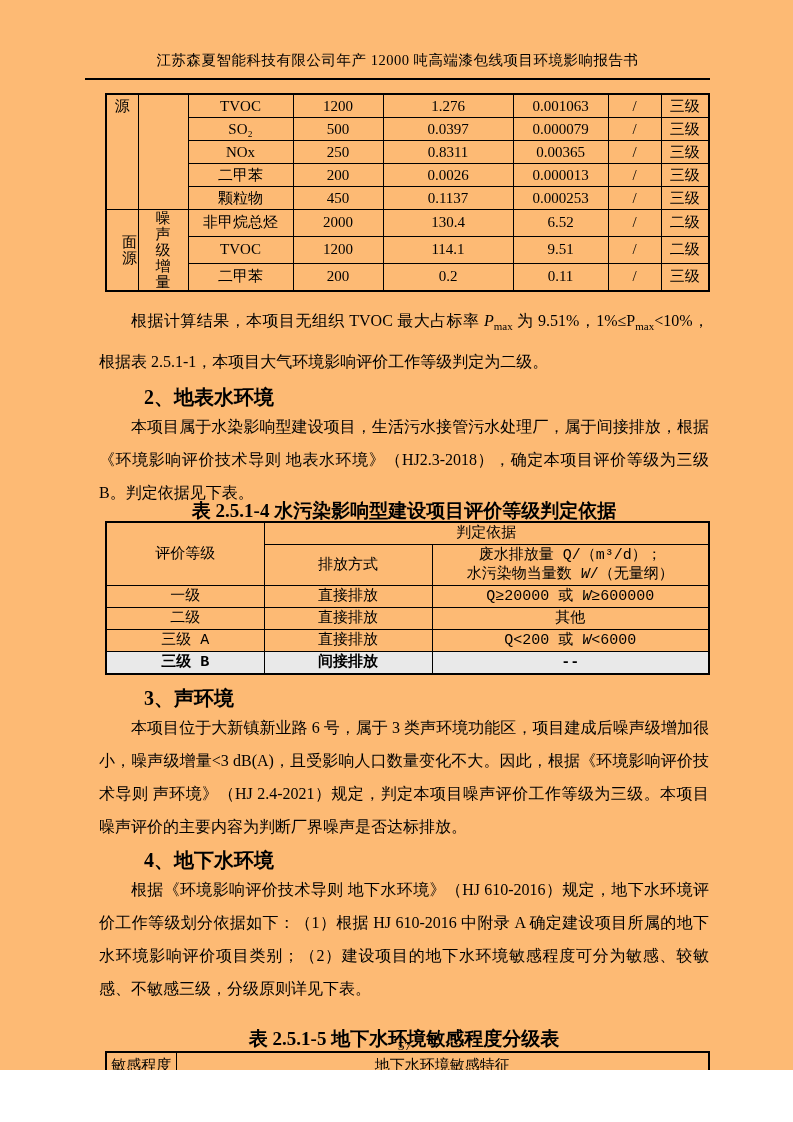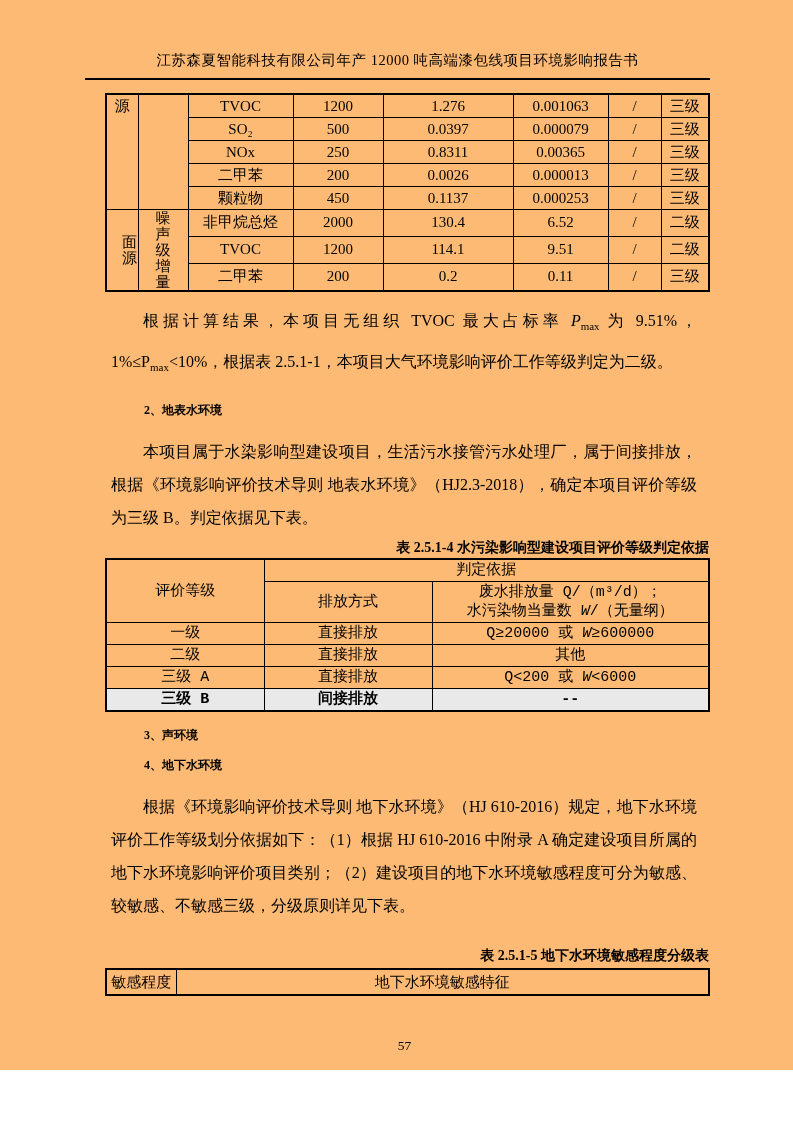--- a/index.html
+++ b/index.html
@@ -15,25 +15,25 @@
   
   table.tbl{border-collapse:collapse;margin-left:6px;width:603px;table-layout:fixed;border:2px solid #000;}
   table.tbl td{border:1px solid #000;text-align:center;vertical-align:middle;padding:0 2px;
     font-size:15px;line-height:21px;overflow:hidden;}
   
   .emission{margin-top:13px;}
   .emission td{height:22px;}
   .emission td.vtop{vertical-align:top;padding-top:1px;}
   .emission td.vert{line-height:16px;padding:0 15px;}
   
-  .para{margin:12px;font-size:16px;line-height:33px;text-align:justify;text-indent:32px;}
+  .para{margin:0;font-size:16px;line-height:33px;text-align:justify;text-indent:32px;}
   .para.first{margin-top:11px;line-height:36px;}
-  .sec-h{margin:4px 0 0 0;font-size:12px;font-weight:bold;line-height:26px;text-indent:45px;}
+  .sec-h{margin:4px 0 0 0;font-size:20px;font-weight:bold;line-height:26px;text-indent:45px;}
   .sec-h.mt10{margin-top:10px;}
-  .caption{font-size:14px;font-weight:bold;text-align:right;line-height:20px;margin:0;}
+  .caption{font-size:19px;font-weight:bold;text-align:center;line-height:20px;margin:0;}
   .caption.c1{margin-top:-8px;}
   .caption.c2{margin-top:24px;}
   
   .water td{height:21px;font-family:Liberation Mono, monospace;}
   .water td.hdr2{height:40px;line-height:19px;}
   .water tr.hl td{font-weight:bold;background:#e9e9e9;}
   
   .gw{margin-top:2px;}
   .gw td{height:24px;margin-left:24px;}
   i{font-style:italic;}
@@ -173,20 +173,21 @@
         </tr>
         <tr class="hl">
           <td>三级 B</td>
           <td>间接排放</td>
           <td>--</td>
         </tr>
       </tbody>
     </table>
 
     <p class="sec-h mt10">3、声环境</p>
+    <p class="para">本项目位于大新镇新业路 6 号，属于 3 类声环境功能区，项目建成后噪声级增加很小，噪声级增量&lt;3 dB(A)，且受影响人口数量变化不大。因此，根据《环境影响评价技术导则  声环境》（HJ 2.4-2021）规定，判定本项目噪声评价工作等级为三级。本项目噪声评价的主要内容为判断厂界噪声是否达标排放。</p>
 
     <p class="sec-h">4、地下水环境</p>
     <p class="para">根据《环境影响评价技术导则  地下水环境》（HJ 610-2016）规定，地下水环境评价工作等级划分依据如下：（1）根据 HJ 610-2016 中附录 A 确定建设项目所属的地下水环境影响评价项目类别；（2）建设项目的地下水环境敏感程度可分为敏感、较敏感、不敏感三级，分级原则详见下表。</p>
 
     <p class="caption c2">表 2.5.1-5  地下水环境敏感程度分级表</p>
     <table class="tbl gw">
       <colgroup>
         <col style="width:70px">
           <col style="width:533px">
       </colgroup>

